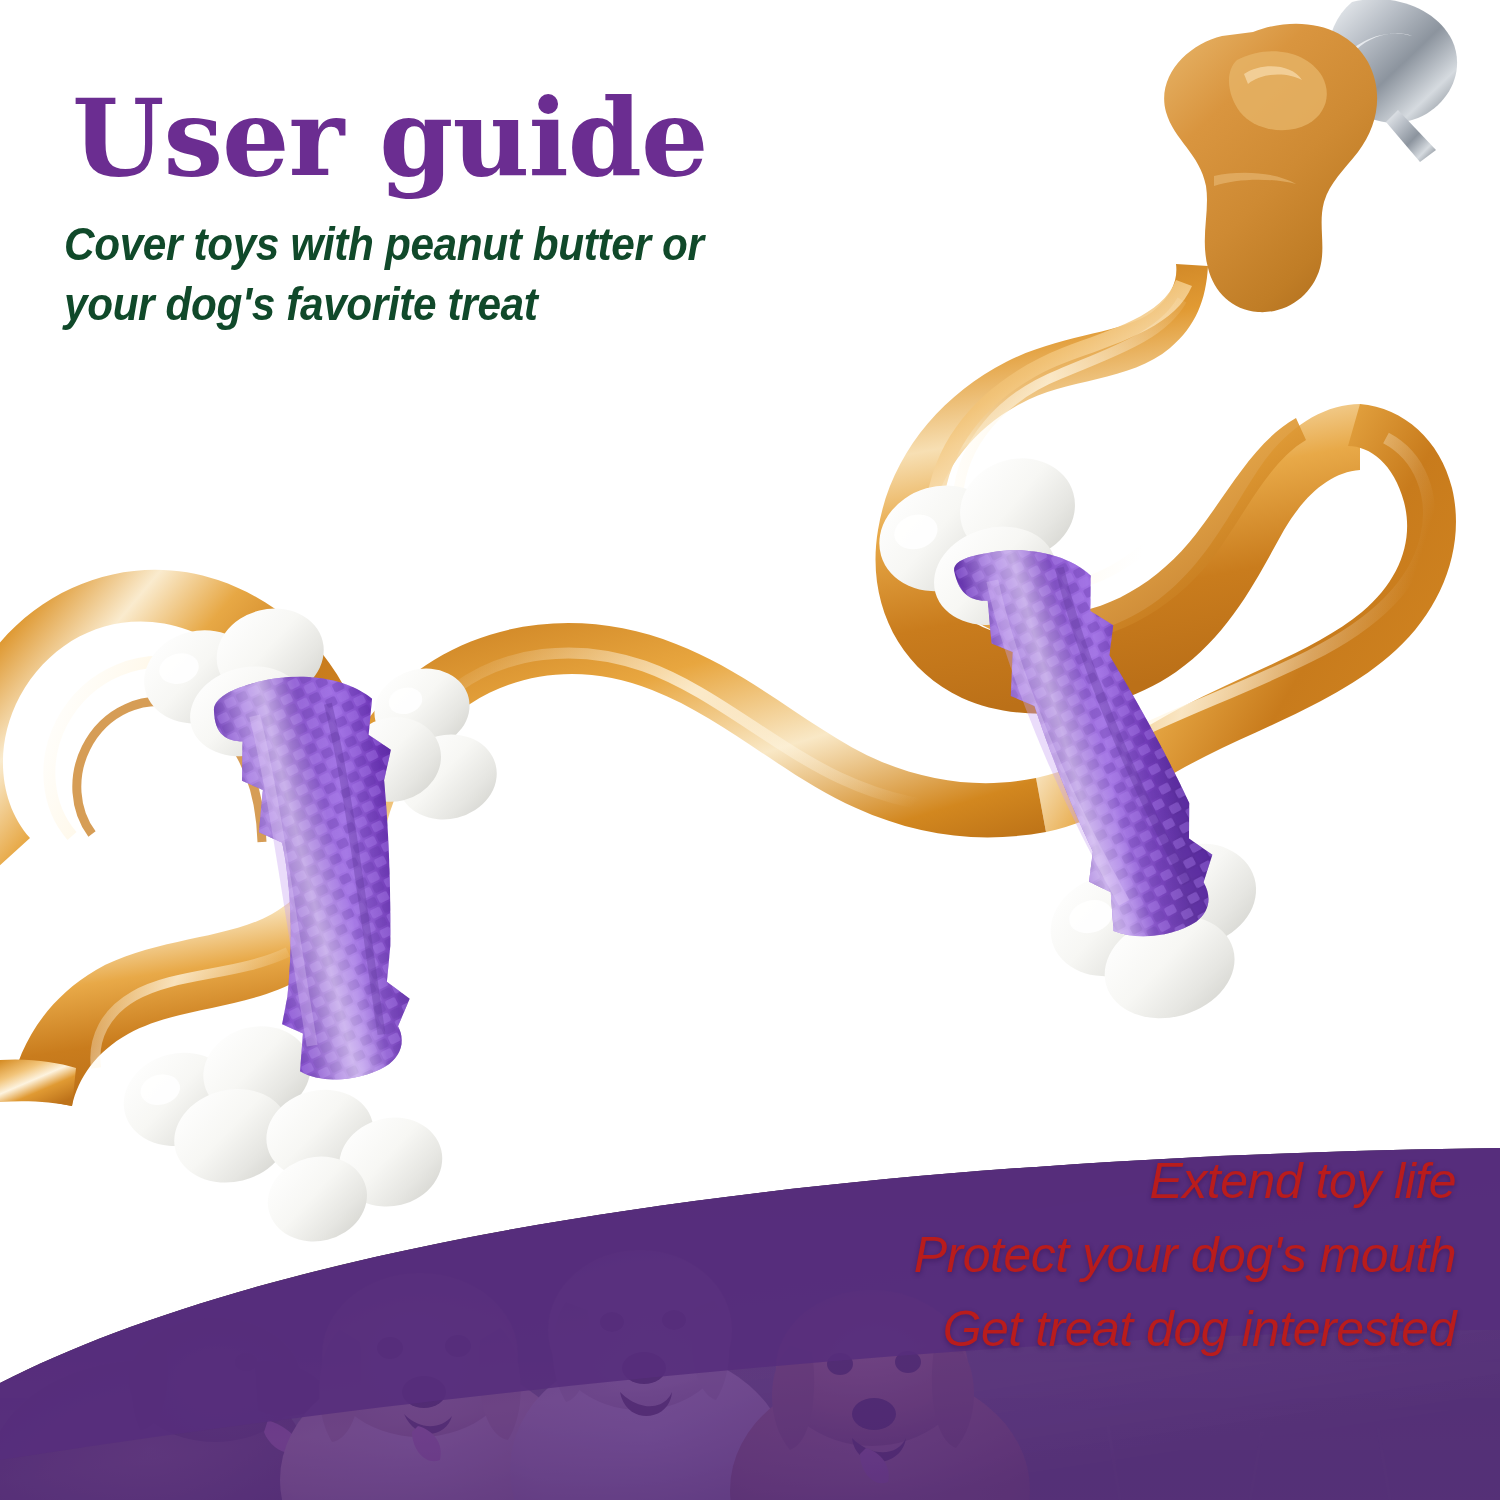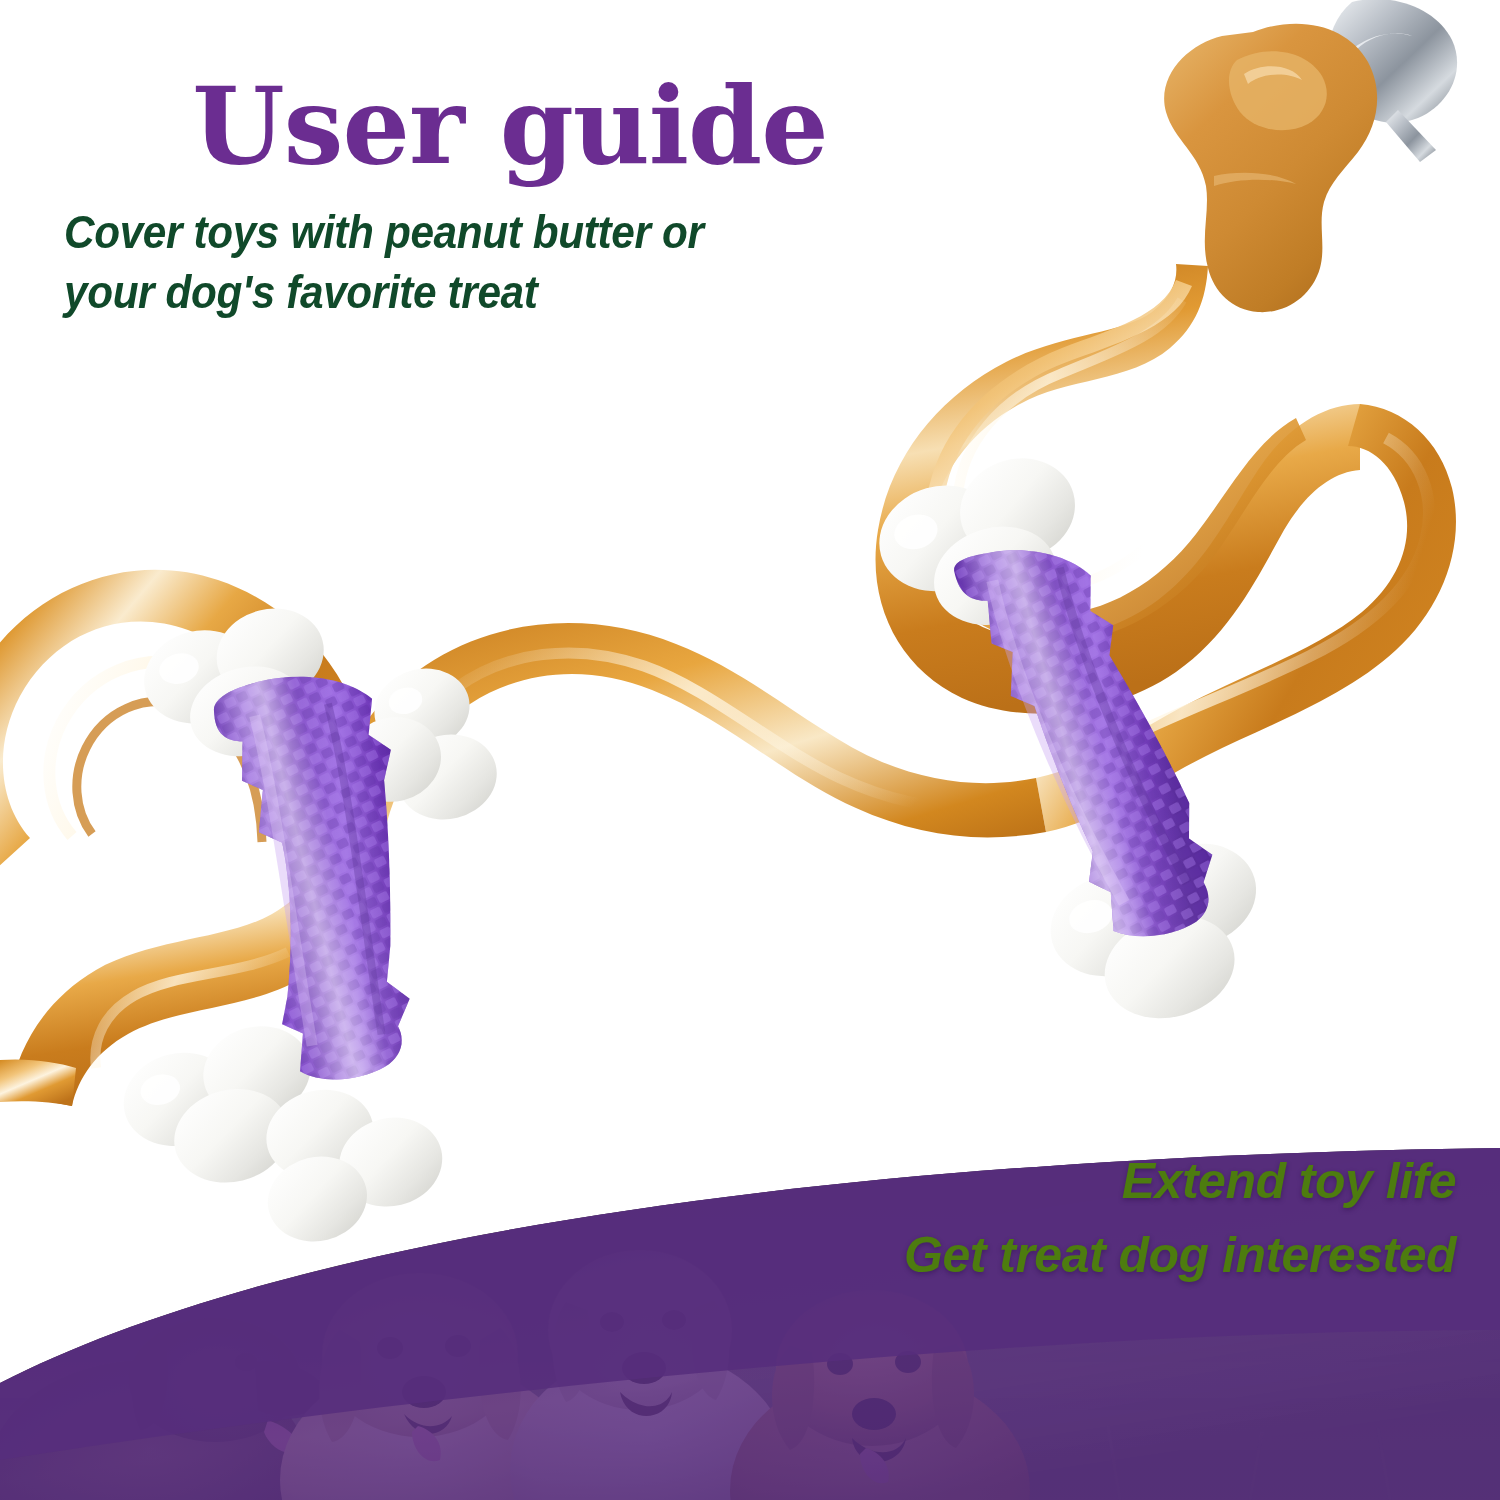--- a/index.html
+++ b/index.html
@@ -8,23 +8,22 @@
 
   
   #heading-block{position:absolute;left:60px;top:72px;width:900px;z-index:40;}
   #page-title{
     font-family:"DejaVu Serif","Liberation Serif",serif;
     font-weight:700;
     font-size:106px;
     line-height:1.02;
     color:#6B2D91;
     letter-spacing:-1px;
-    margin:0;
+    margin:12px;
     white-space:nowrap;
-    text-align:center;
   }
   #subtitle{
     margin:22px 0 0 4px;
     font-family:"Liberation Sans",sans-serif;
     font-weight:700;
     font-style:italic;
     font-size:47px;
     line-height:1.28;
     color:#10492A;
     letter-spacing:-0.4px;
@@ -38,22 +37,22 @@
   #bones-layer{position:absolute;left:0;top:0;width:1500px;height:1500px;z-index:20;pointer-events:none;}
 
   
   #promo-panel{
     position:absolute;left:0;top:1130px;width:1500px;height:370px;
     z-index:50;overflow:hidden;
   }
   #promo-texts{position:absolute;right:44px;top:14px;z-index:60;text-align:right;}
   .promo-line{
     font-family:"Liberation Sans",sans-serif;
-    font-weight:700;font-style:italic;
-    color:#4d7c0f;
+    font-weight:400;font-style:italic;
+    color:#b91c1c;
     font-size:50px;
     line-height:1.48;
     letter-spacing:-0.5px;
     text-shadow:0 2px 5px rgba(40,10,70,.45);
     white-space:nowrap;
   }
 </style>
 </head>
 <body>
 
@@ -488,17 +487,18 @@
 
         <rect x="0" y="0" width="1500" height="370" fill="url(#purpleTint)"></rect>
         <rect x="0" y="0" width="1500" height="370" fill="#4e2678" opacity=".45"></rect>
 
         <path d="M0 253 C260 120 760 28 1500 18 L1500 200 C1000 200 380 270 0 330 Z" fill="#562D7C" opacity=".88"></path>
       </g>
     </svg>
 
     <div id="promo-texts">
       <div class="promo-line">Extend toy life</div>
+      <div class="promo-line">Protect your dog's mouth</div>
       <div class="promo-line">Get treat dog interested</div>
     </div>
   </div>
 
 </div>
 
 </body></html>

